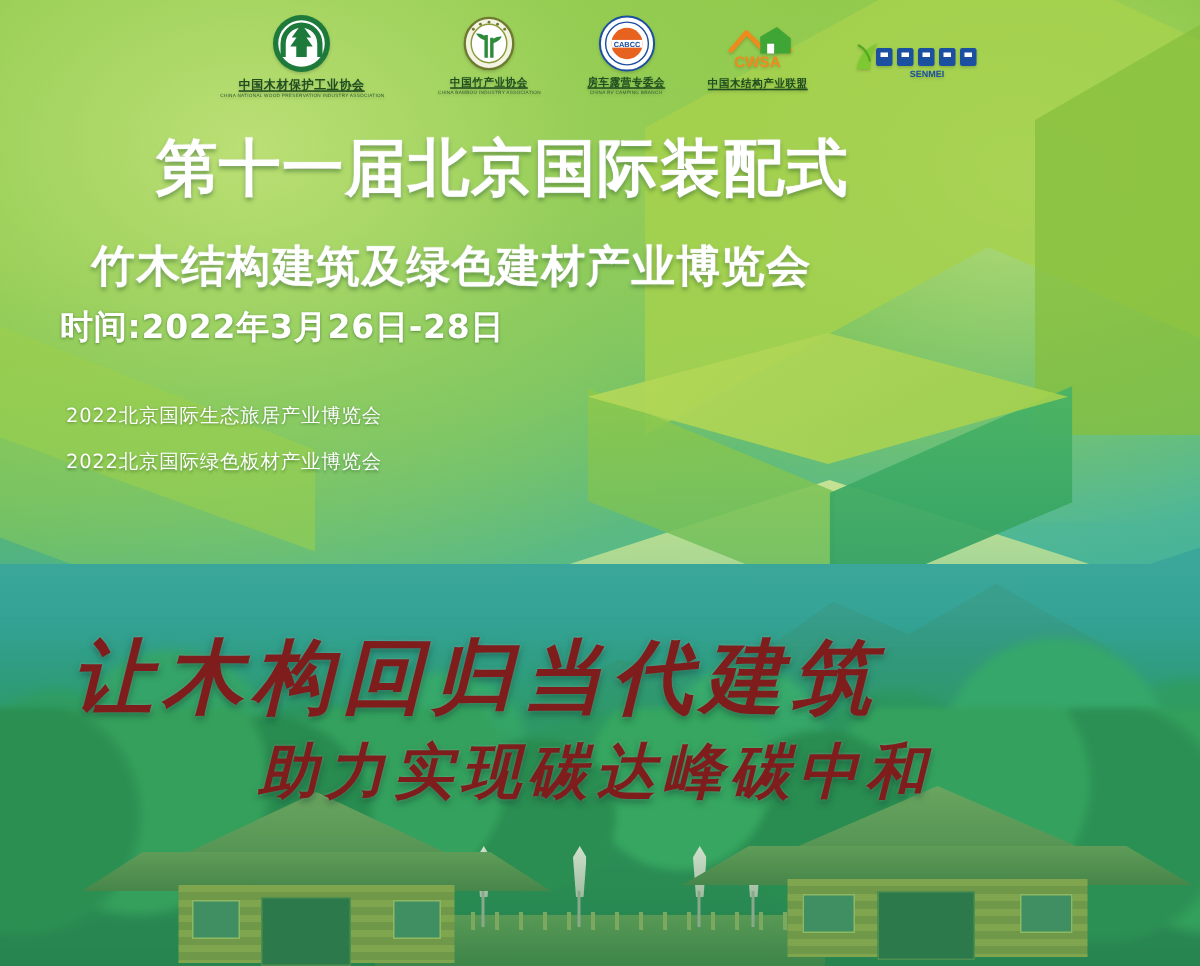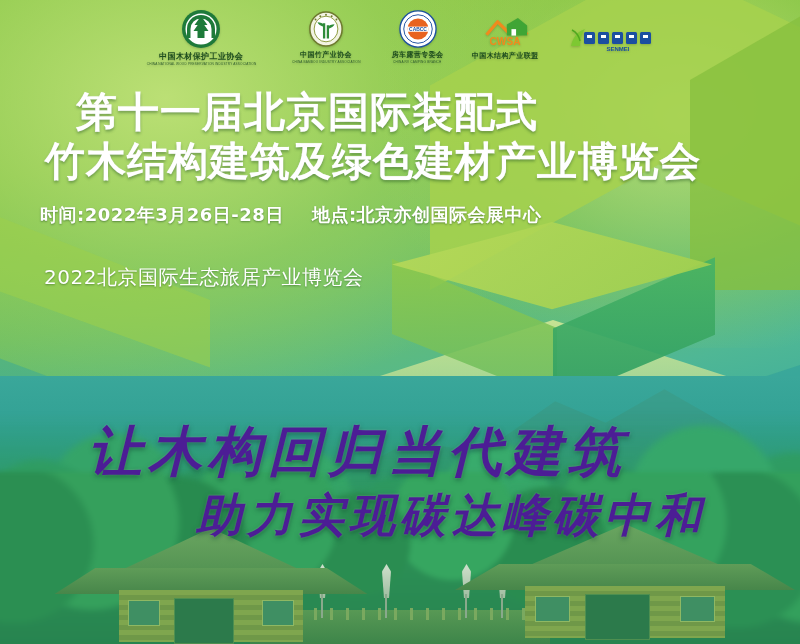--- a/index.html
+++ b/index.html
@@ -85,70 +85,70 @@
     display:flex;align-items:center;justify-content:center;gap:28px;
     z-index:6;
   }
   .orglogo{
     display:flex;flex-direction:column;align-items:center;justify-content:center;
     filter:drop-shadow(0 1px 1px rgba(0,0,0,.18));
   }
   .orglogo .mark{display:block;}
   .orglogo .cn{
     font-size:7px;font-weight:bold;color:#1f4f1f;letter-spacing:.4px;
-    margin-top:2px;white-space:nowrap;transform:scaleY(1.05);
+    margin-top:2px;white-space:nowrap;transform:scaleY(1.05);text-decoration:underline;
   }
   .orglogo .en{
     font-size:3.4px;color:#2d5a2d;letter-spacing:.2px;white-space:nowrap;
     transform:scale(.92);
   }
   .lg-wide .cn{font-size:8px;}
 
   
   .smie{
     position:absolute;left:36px;top:92px;width:128px;height:50px;z-index:7;
   }
 
   
   .title-block{position:absolute;left:0;top:88px;width:800px;z-index:7;}
   .title-line1{
-    margin:0;padding-left:76px;
+    margin:0;padding-left:104px;
     font-size:41px;line-height:48px;font-weight:bold;color:#ffffff;
     letter-spacing:1px;
     text-shadow:0 2px 3px rgba(30,80,30,.45), 0 0 1px rgba(255,255,255,.9);
     font-family:"DejaVu Sans","Liberation Sans",sans-serif;
   }
   .title-line2{
-    margin:0;padding-left:45px;
-    font-size:40px;line-height:50px;font-weight:bold;color:#ffffff;
+    margin:16px;padding-left:45px;
+    font-size:29px;line-height:50px;font-weight:bold;color:#ffffff;
     letter-spacing:1px;
     text-shadow:0 2px 3px rgba(30,80,30,.45), 0 0 1px rgba(255,255,255,.9);
     font-family:"DejaVu Sans","Liberation Sans",sans-serif;
   }
 
   
   .meta{
     position:absolute;left:40px;top:203px;z-index:7;
-    display:flex;align-items:center;gap:28px;
-    color:#ffffff;font-size:18px;font-weight:bold;letter-spacing:.5px;
+    display:flex;align-items:center;gap:56px;
+    color:#ffffff;font-size:22px;font-weight:bold;letter-spacing:.5px;
     text-shadow:0 1px 2px rgba(25,70,25,.5);
     font-family:"DejaVu Sans","Liberation Sans",sans-serif;
   }
 
   
   .concurrent{position:absolute;left:44px;top:262px;z-index:7;}
   .concurrent h3{
     margin:0 0 16px 0;
     font-size:23px;font-weight:bold;color:#ffffff;letter-spacing:1px;
     text-shadow:0 2px 3px rgba(25,70,25,.45);
     font-family:"DejaVu Sans","Liberation Sans",sans-serif;
   }
   .concurrent ul{margin:0;padding:0;list-style:none;}
   .concurrent li{
-    font-size:20px;line-height:31px;color:#ffffff;letter-spacing:.5px;
+    font-size:13px;line-height:31px;color:#ffffff;letter-spacing:.5px;
     text-shadow:0 1px 2px rgba(25,70,25,.45);
     font-family:"DejaVu Sans","Liberation Sans",sans-serif;
   }
 
   
   .scene{
     position:absolute;left:0;bottom:0;width:800px;height:268px;
     overflow:hidden;z-index:3;
   }
   .scene-sky{
@@ -239,28 +239,27 @@
     background:linear-gradient(180deg,#5c9a55,#3f8549);
     opacity:.92;
   }
   .deck-rail{
     position:absolute;left:250px;bottom:24px;width:300px;height:12px;
     background:repeating-linear-gradient(90deg,#7aa95f 0 3px, transparent 3px 16px);
   }
 
   
   .slogan{
-    position:absolute;z-index:8;color:#4c1d95;
+    position:absolute;z-index:8;color:#7f1d1d;
     font-family:"DejaVu Serif","Liberation Serif",serif;
     font-weight:bold;font-style:italic;
     text-shadow:0 2px 5px rgba(12,60,45,.55), 0 0 2px rgba(255,255,255,.35);
-    margin-left:40px;
   }
   .slogan-1{left:48px;top:420px;font-size:54px;letter-spacing:6px;line-height:62px;}
-  .slogan-2{left:156px;top:487px;font-size:46px;letter-spacing:5px;line-height:56px;}
+  .slogan-2{left:172px;top:487px;font-size:40px;letter-spacing:5px;line-height:56px;}
 </style>
 </head>
 <body>
 
 <div class="poster">
 
   <div class="bg-base"></div>
   <div class="bg-glow"></div>
   <div class="bg-glow2"></div>
   <div class="poly p-a"></div>
@@ -396,25 +395,25 @@
   </div>
 
 
   <div class="title-block">
     <div class="title-line1">第十一届北京国际装配式</div>
     <div class="title-line2">竹木结构建筑及绿色建材产业博览会</div>
   </div>
 
   <div class="meta">
     <span>时间:2022年3月26日-28日</span>
-    <span>地点:北京亦创国际会展中心</span>
   </div>
 
   <div class="concurrent">
     <ul>
       <li>2022北京国际生态旅居产业博览会</li>
+      <li>2022北京国际绿色板材产业博览会</li>
     </ul>
   </div>
 
   <div class="slogan slogan-1">让木构回归当代建筑</div>
   <div class="slogan slogan-2">助力实现碳达峰碳中和</div>
 
 </div>
 
 </body></html>

